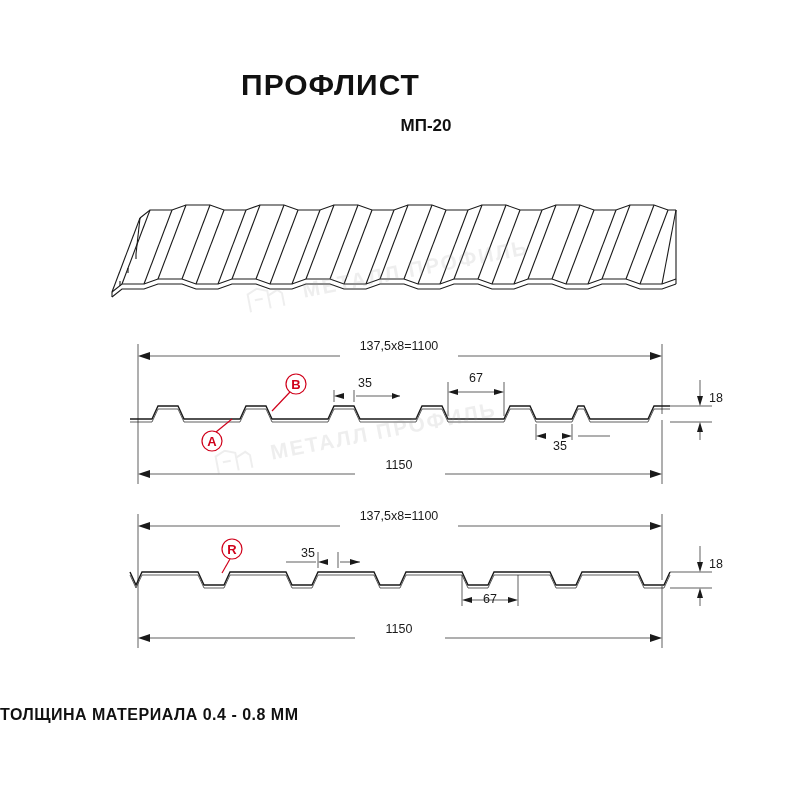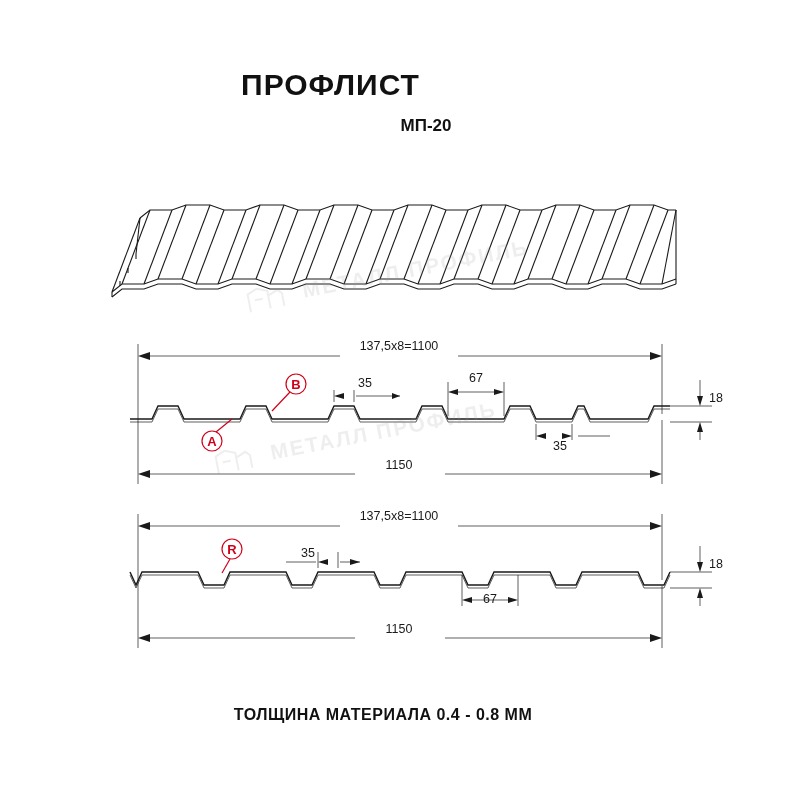--- a/index.html
+++ b/index.html
@@ -38,21 +38,20 @@
     font-size: 17px;
     font-weight: bold;
     color: #111111;
     padding-left: 26px;
   }
   .footer {
     position: absolute;
     left: 0;
     top: 706px;
     width: 766px;
-    text-align: center;
     font-size: 16px;
     font-weight: bold;
     letter-spacing: 0.5px;
     color: #111111;
   }
   #art {
     position: absolute;
     left: 0;
     top: 0;
   }

